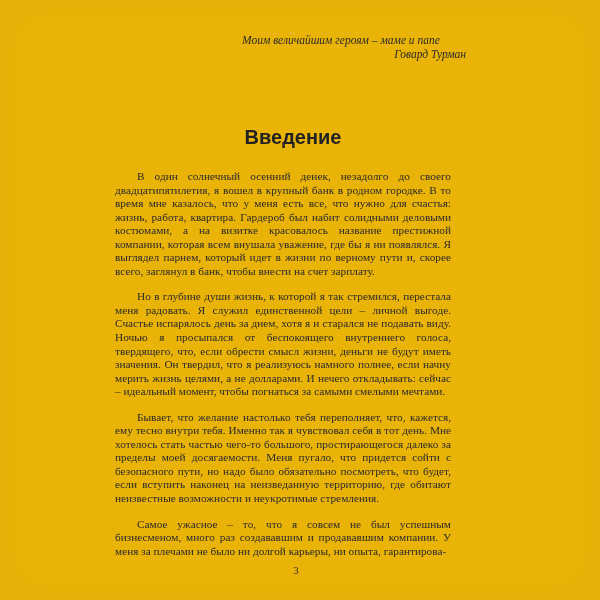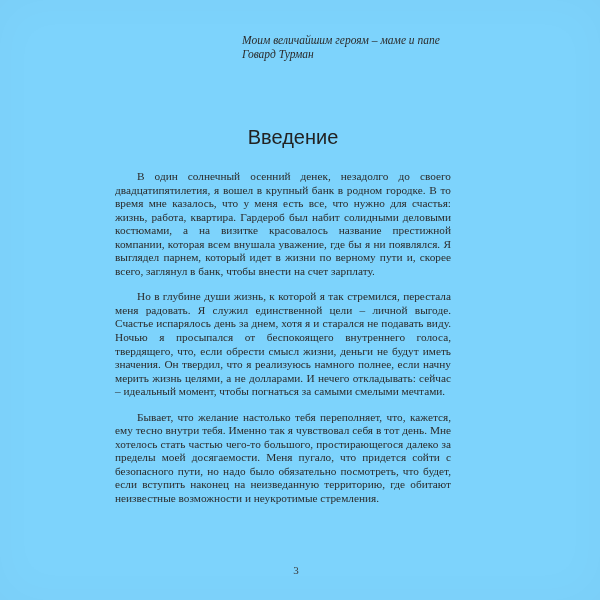--- a/index.html
+++ b/index.html
@@ -4,52 +4,53 @@
 <style>
   html, body {
     margin: 0;
     padding: 0;
     background: #ffffff;
   }
   .sheet {
     position: relative;
     width: 600px;
     height: 600px;
-    background: #7dd3fc;
+    background: #eab308;
     color: #2b2b2b;
     font-family: "Liberation Serif", serif;
     overflow: hidden;
     box-shadow: inset 0 0 50px rgba(0,0,0,0.025);
   }
   
   .epigraph {
     position: absolute;
     top: 34px;
     left: 242px;
     width: 224px;
     font-style: italic;
     font-size: 11.5px;
     line-height: 13.5px;
     text-align: justify;
   }
   .epigraph .dedication {
     text-align: left;
   }
   .epigraph .attribution {
+    text-align: right;
   }
   
   .heading {
     position: absolute;
     top: 125px;
     left: 0;
     width: 586px;
     margin: 0;
     text-align: center;
     font-family: "Liberation Sans", sans-serif;
-    font-weight: normal;
+    font-weight: bold;
     font-size: 20px;
     line-height: 24px;
     color: #222222;
   }
   
   .bodytext {
     position: absolute;
     top: 158px;
     left: 103px;
     width: 360px;
@@ -84,17 +85,18 @@
     <div class="dedication">Моим величайшим героям – маме и папе</div>
     <div class="attribution">Говард Турман</div>
   </div>
 
   <h1 class="heading">Введение</h1>
 
   <div class="bodytext">
     <p>В один солнечный осенний денек, незадолго до своего двадцатипятилетия, я вошел в крупный банк в родном городке. В то время мне казалось, что у меня есть все, что нужно для счастья: жизнь, работа, квартира. Гардероб был набит солидными деловыми костюмами, а на визитке красовалось название престижной компании, которая всем внушала уважение, где бы я ни появлялся. Я выглядел парнем, который идет в жизни по верному пути и, скорее всего, заглянул в банк, чтобы внести на счет зарплату.</p>
     <p>Но в глубине души жизнь, к которой я так стремился, перестала меня радовать. Я служил единственной цели – личной выгоде. Счастье испарялось день за днем, хотя я и старался не подавать виду. Ночью я просыпался от беспокоящего внутреннего голоса, твердящего, что, если обрести смысл жизни, деньги не будут иметь значения. Он твердил, что я реализуюсь намного полнее, если начну мерить жизнь целями, а не долларами. И нечего откладывать: сейчас – идеальный момент, чтобы погнаться за самыми смелыми мечтами.</p>
     <p>Бывает, что желание настолько тебя переполняет, что, кажется, ему тесно внутри тебя. Именно так я чувствовал себя в тот день. Мне хотелось стать частью чего-то большого, простирающегося далеко за пределы моей досягаемости. Меня пугало, что придется сойти с безопасного пути, но надо было обязательно посмотреть, что будет, если вступить наконец на неизведанную территорию, где обитают неизвестные возможности и неукротимые стремления.</p>
+    <p>Самое ужасное – то, что я совсем не был успешным бизнесменом, много раз создававшим и продававшим компании. У меня за плечами не было ни долгой карьеры, ни опыта, гарантирова-</p>
   </div>
 
   <div class="pagenum">3</div>
 
 </div>
 
 </body></html>

